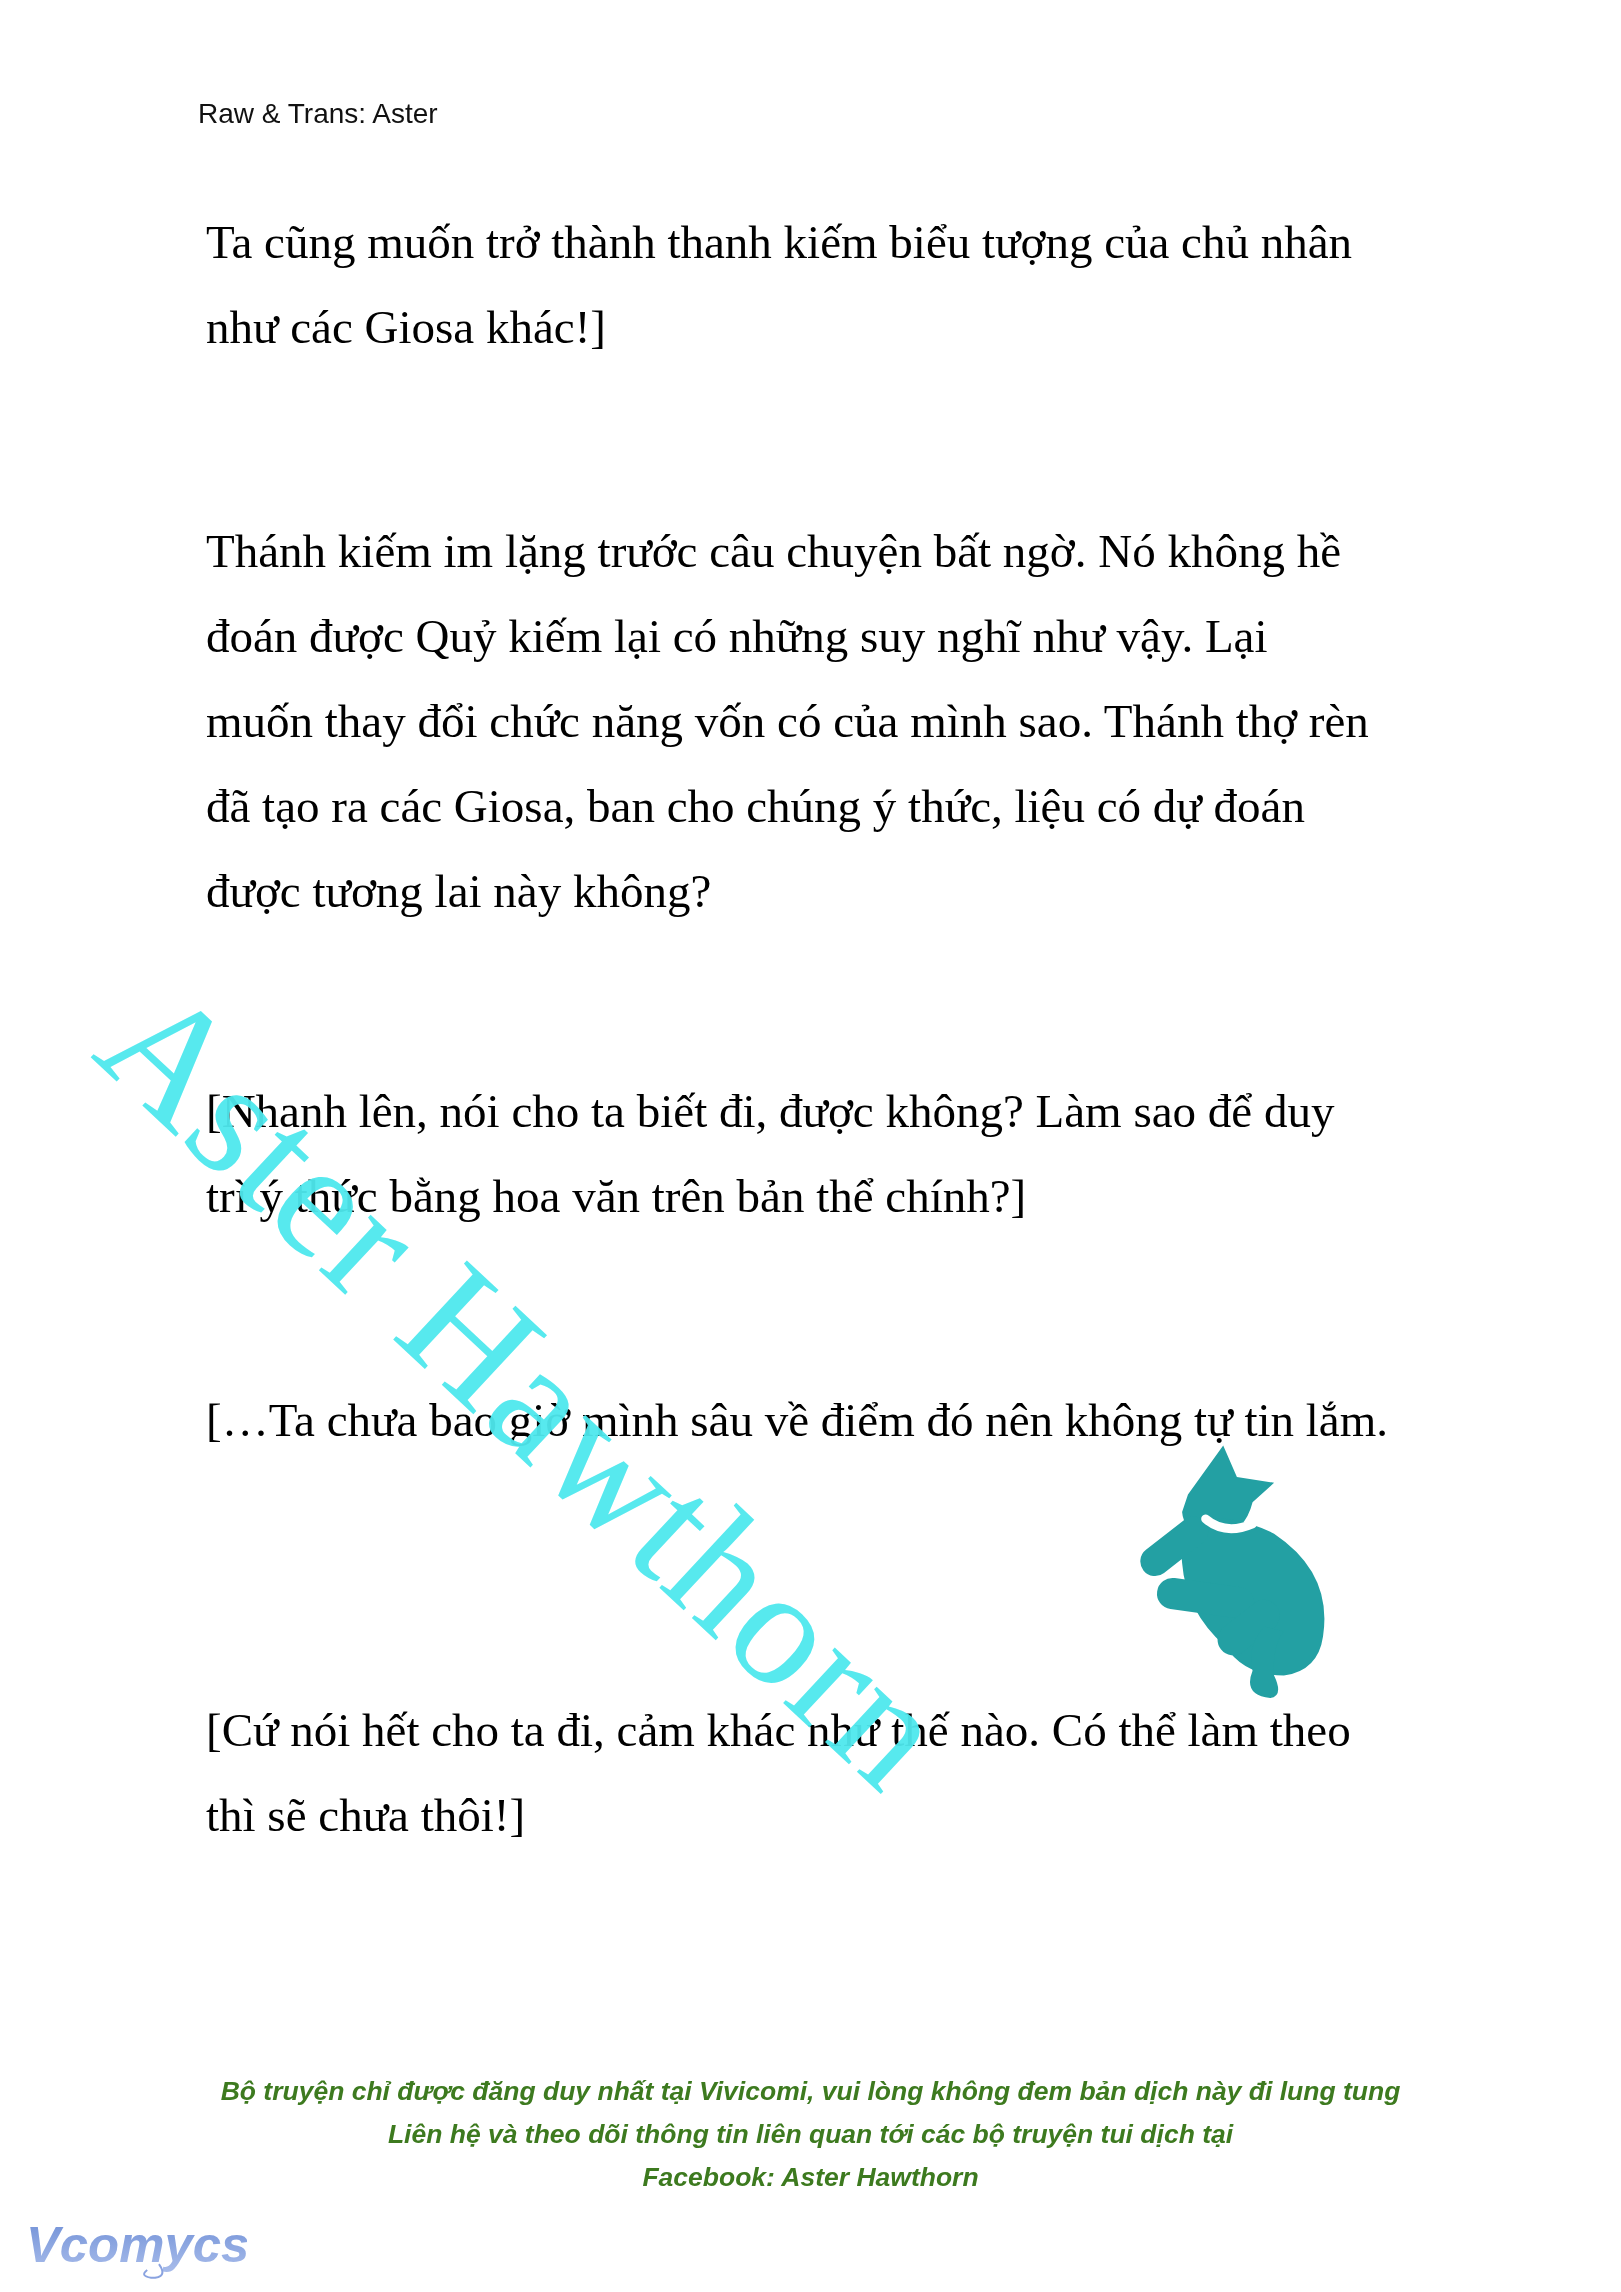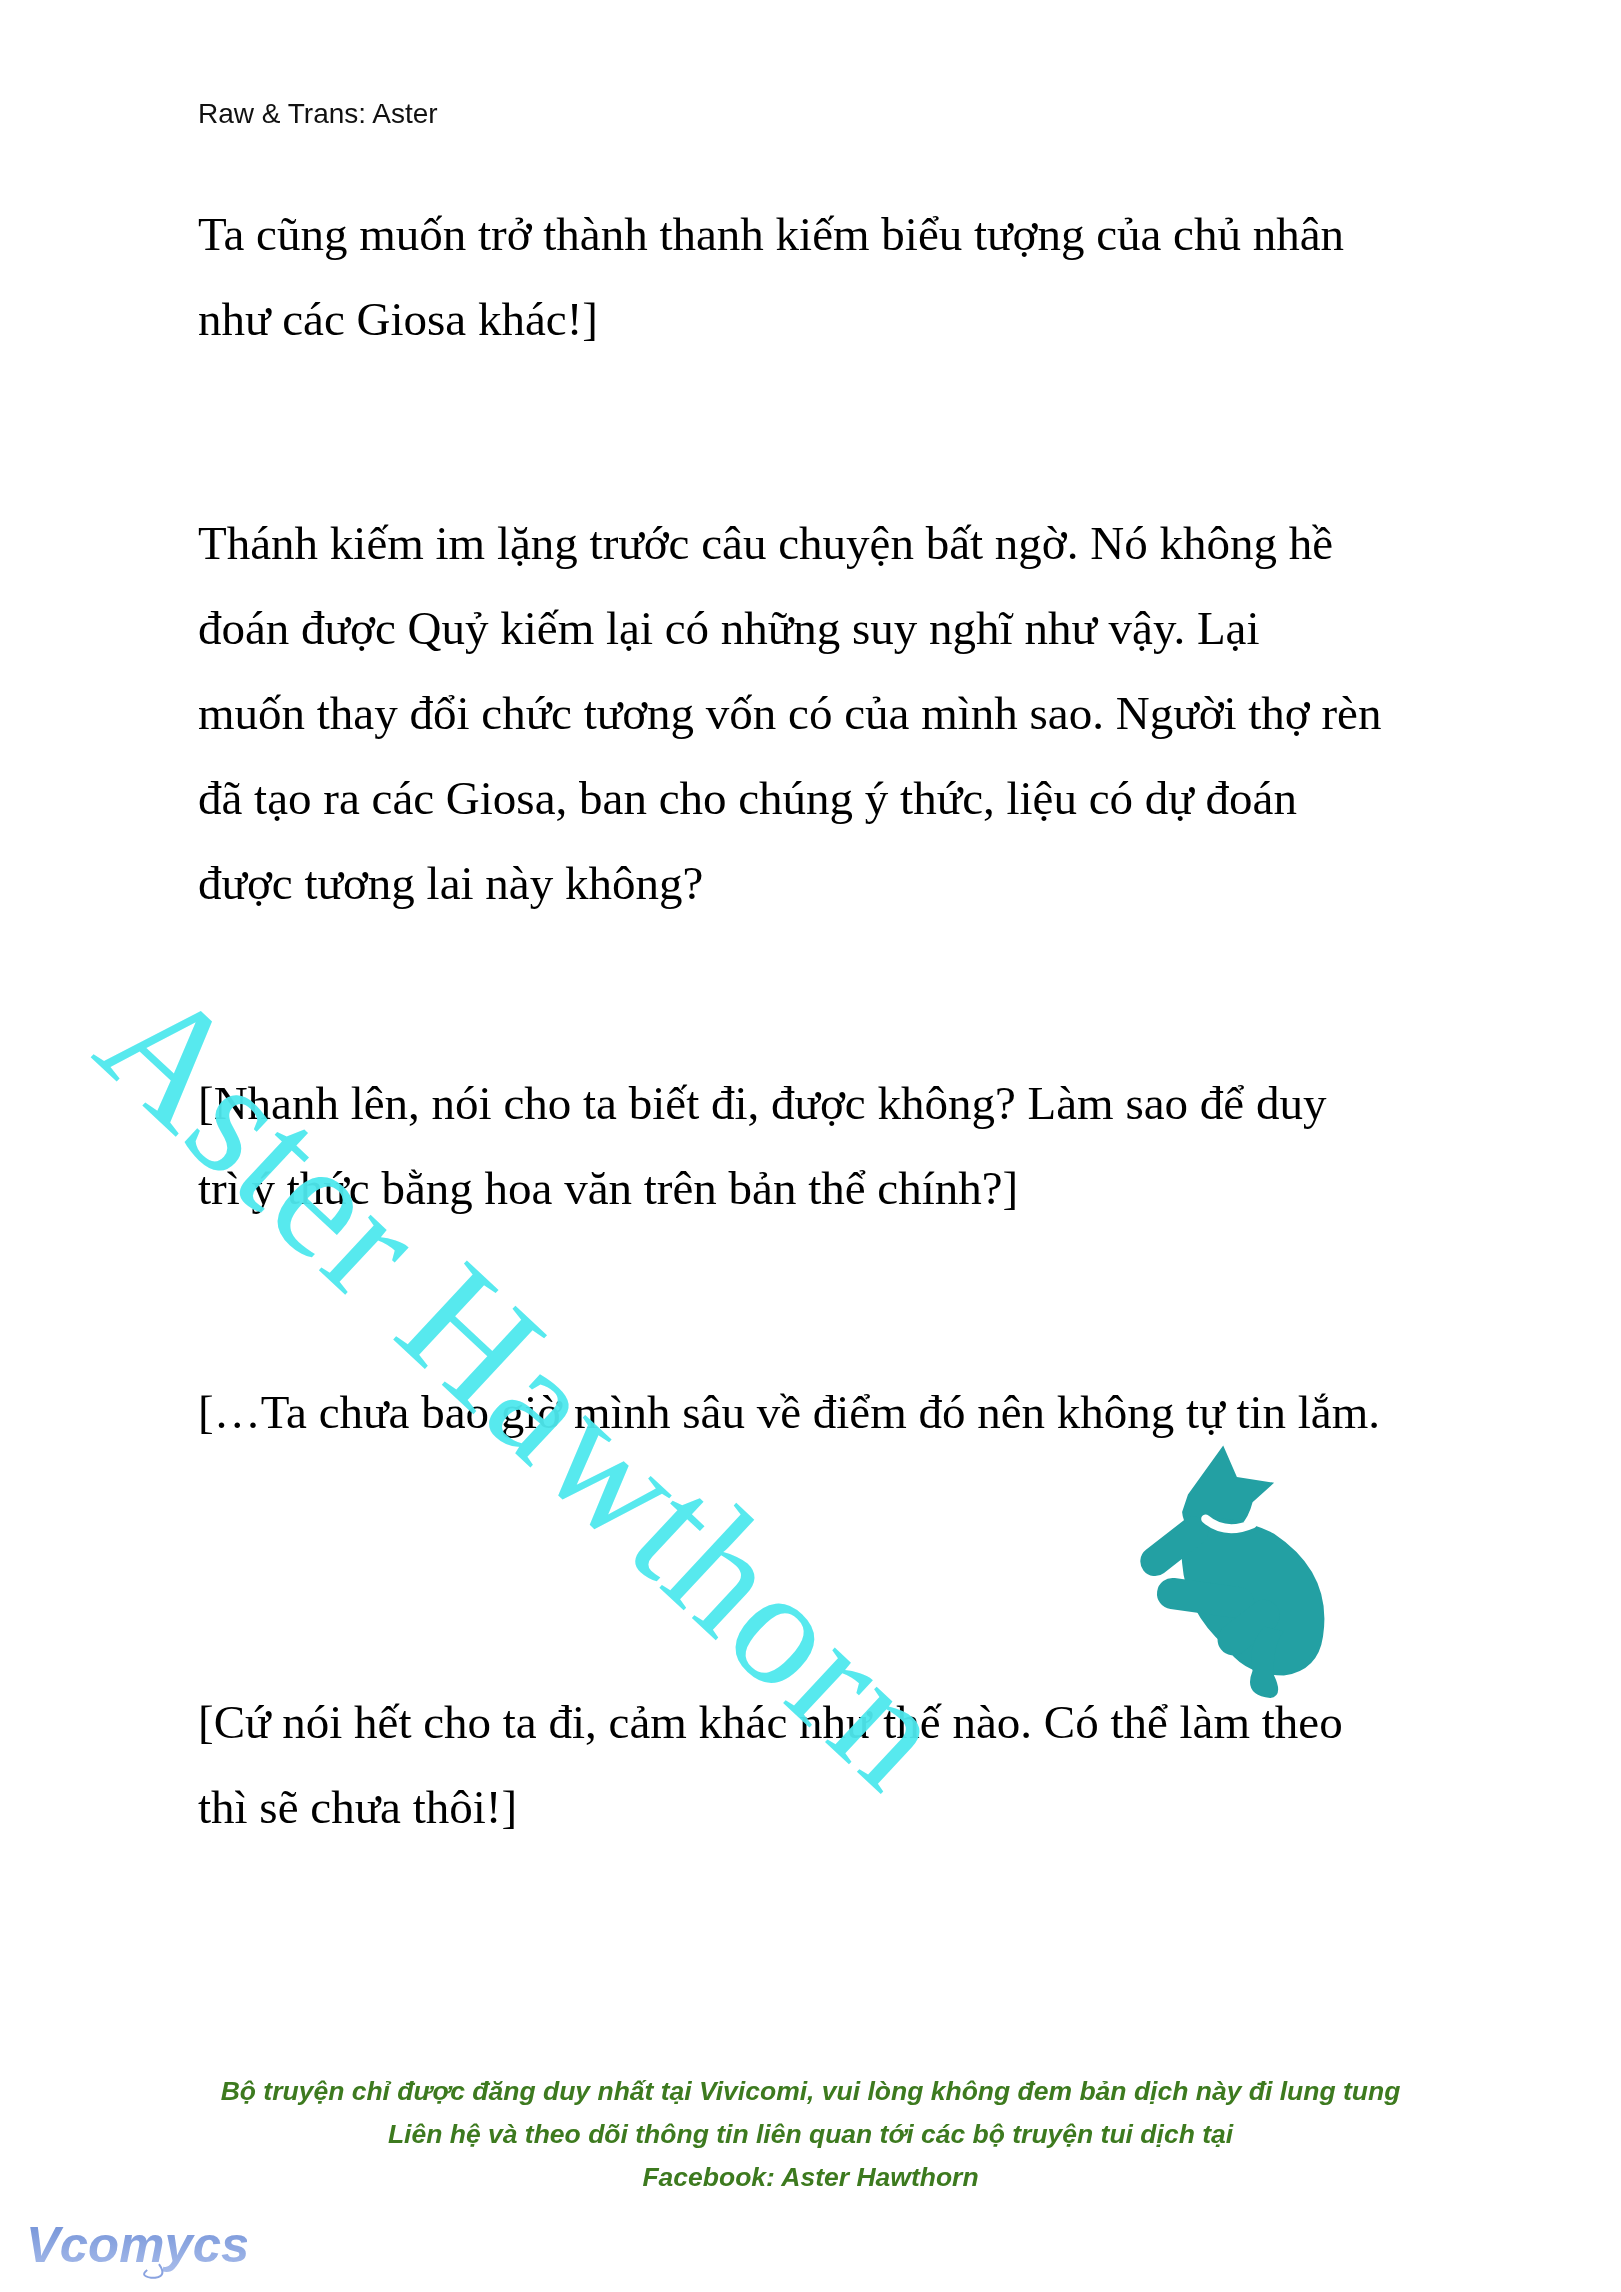--- a/index.html
+++ b/index.html
@@ -5,21 +5,21 @@
   html, body { margin: 0; padding: 0; background: #ffffff; }
   body { width: 1621px; height: 2293px; position: relative; overflow: hidden; }
   .page { position: absolute; left: 0; top: 0; width: 1621px; height: 2293px; background: #fff; }
   .header {
     position: absolute; left: 198px; top: 98px;
     font-family: "Liberation Sans", sans-serif; font-size: 28px; color: #111;
   }
   .para {
     position: absolute; left: 198px; width: 1274px;
     font-family: "Liberation Serif", serif; font-size: 47px; color: #000;
-    line-height: 85px; margin: 0;
+    line-height: 85px; margin: 8px;
   }
   .para .line { display: block; white-space: nowrap; }
   .footer {
     position: absolute; left: 0; width: 1621px; top: 2070px;
     text-align: center; font-family: "Liberation Sans", sans-serif;
     font-size: 26.5px; font-weight: bold; font-style: italic; color: #3d7a1f;
     line-height: 43px;
   }
   .footer .line { display: block; }
   .watermark {
@@ -40,21 +40,21 @@
   <div class="header">Raw &amp; Trans: Aster</div>
 
   <div class="para" style="top:192px">
     <span class="line">Ta cũng muốn trở thành thanh kiếm biểu tượng của chủ nhân</span>
     <span class="line">như các Giosa khác!]</span>
   </div>
 
   <div class="para" style="top:501px">
     <span class="line">Thánh kiếm im lặng trước câu chuyện bất ngờ. Nó không hề</span>
     <span class="line">đoán được Quỷ kiếm lại có những suy nghĩ như vậy. Lại</span>
-    <span class="line">muốn thay đổi chức tương vốn có của mình sao. Người thợ rèn</span>
+    <span class="line">muốn thay đổi chức năng vốn có của mình sao. Thánh thợ rèn</span>
     <span class="line">đã tạo ra các Giosa, ban cho chúng ý thức, liệu có dự đoán</span>
     <span class="line">được tương lai này không?</span>
   </div>
 
   <div class="para" style="top:1061px">
     <span class="line">[Nhanh lên, nói cho ta biết đi, được không? Làm sao để duy</span>
     <span class="line">trì ý thức bằng hoa văn trên bản thể chính?]</span>
   </div>
 
   <div class="para" style="top:1370px">

